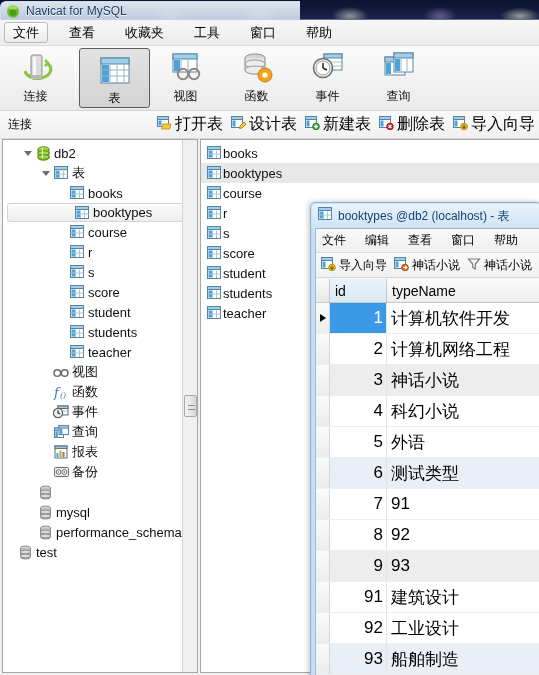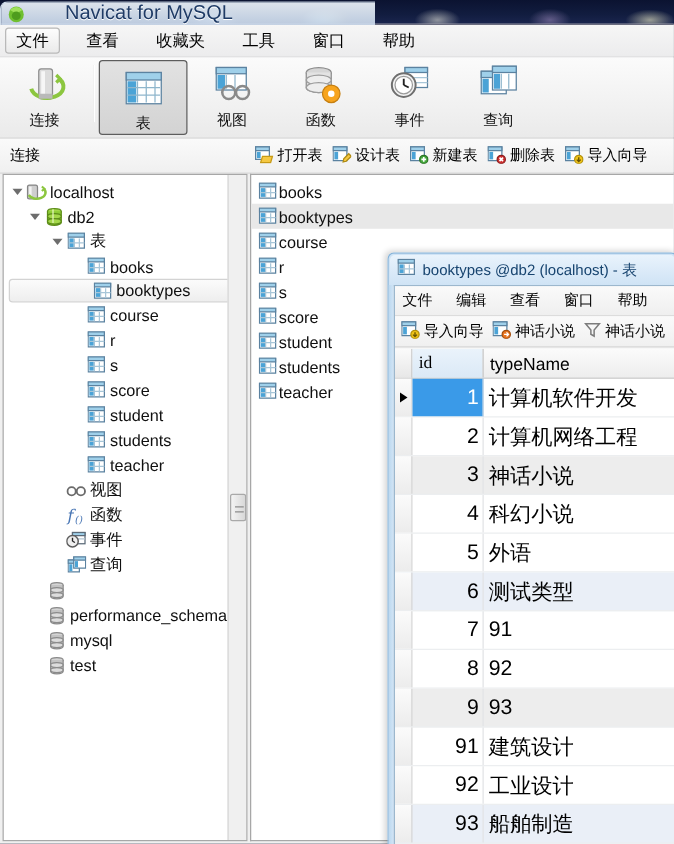--- a/index.html
+++ b/index.html
@@ -38,23 +38,22 @@
   #titlebar {
     position: absolute; left: 0; top: -19px; width: 300px; height: 19px;
     display: flex; align-items: center; gap: 5px;
     padding-left: 5px;
     background: linear-gradient(180deg, rgba(236,243,250,.93), rgba(205,220,238,.90));
     border-top-left-radius: 6px;
     border-top: 1px solid #cfdcea;
     border-left: 1px solid #cfdcea;
   }
   #titlebar .tb-title {
-    font-size: 16px; color: #1f3b66; white-space: nowrap;
+    font-size: 12px; color: #1f3b66; white-space: nowrap;
     text-shadow: 0 1px 0 #fff;
-    margin-left: 26px;
   }
 
   
   #menubar {
     position: absolute; left: 0; top: 0; width: 539px; height: 26px;
     background: linear-gradient(180deg,#f6f6f6,#ececed);
     display: flex; align-items: center;
     padding-left: 4px;
     border-bottom: 1px solid #dededf;
   }
@@ -99,21 +98,21 @@
     position: absolute; left: 0; top: 91px; width: 539px; height: 28px;
     background: linear-gradient(180deg,#fafafa,#f0f0f0);
     border-bottom: 1px solid #d8d8d8;
     display: flex; align-items: center;
   }
   #subbar .conn-label {
     font-size: 12px; color: #000; padding-left: 8px; width: 200px;
   }
   .act-btn {
     display: flex; align-items: center; gap: 3px;
-    font-size: 12px; color: #000; padding: 2px 4px; white-space: nowrap;
+    font-size: 16px; color: #000; padding: 2px 4px; white-space: nowrap;
   }
 
   
   #tree {
     position: absolute; left: 2px; top: 119px;
     width: 196px; height: 534px;
     background: #fff;
     border: 1px solid #a7a7a7;
     overflow: hidden;
   }
@@ -226,21 +225,21 @@
   .g-head .gh-ind {
     width: 14px; flex: 0 0 14px;
     background: linear-gradient(180deg,#fbfbfb,#e7e7e7);
     border-right: 1px solid #c6c6c6;
   }
   .g-head .gh-cell {
     font-size: 14px; color: #000;
     display: flex; align-items: center; padding-left: 5px;
     border-right: 1px solid #c6c6c6;
   }
-  .gh-id { width: 57px; flex: 0 0 57px; background: linear-gradient(180deg,#eaf3fb,#dbe9f6); font-family: Liberation Serif, serif; }
+  .gh-id { width: 57px; flex: 0 0 57px; background: linear-gradient(180deg,#eaf3fb,#dbe9f6); }
   .gh-name { flex: 1 1 auto; }
 
   .g-row { display: flex; height: 31px; border-bottom: 1px solid #eceef0; }
   .g-row .gr-ind {
     width: 14px; flex: 0 0 14px;
     background: linear-gradient(180deg,#fbfbfb,#ececec);
     border-right: 1px solid #d6d6d6;
     display: flex; align-items: center; justify-content: center;
   }
   .g-row .gr-id {
@@ -459,34 +458,20 @@
           <circle cx="11" cy="11.5" r="3.3" fill="#f0c419" stroke="#b3900b"></circle>
           <path d="M11 9.7 v3.6 M9.4 11.7 l1.6 1.6 1.6-1.6" fill="none" stroke="#6b5500" stroke-width="1.1"></path>
         </svg>
       </span>
       <span>导入向导</span>
     </div>
   </div>
 
   <div id="tree">
     <div id="tree-rows" style="padding-top:3px;">
-        <div class="tnode" style="padding-left: 4px;">
-          <span class="twist">
-            <span class="tri-open"></span>
-          </span>
-          <span class="tico">
-            <svg width="17" height="15" viewBox="0 0 17 15">
-              <rect x="1" y="2" width="8" height="11" rx="1.5" fill="#cfcfcf" stroke="#858585"></rect>
-              <rect x="2.3" y="3.3" width="2" height="8" fill="#f4f4f4"></rect>
-              <path d="M2 10 A7 5 0 1 0 14 5" fill="none" stroke="#8cc63f" stroke-width="2"></path>
-              <path d="M12.5 3.2 l2 1.8 -2 1.8" fill="none" stroke="#8cc63f" stroke-width="1.7"></path>
-            </svg>
-          </span>
-          <span class="tlbl">localhost</span>
-        </div>
         <div class="tnode" style="padding-left: 18px;">
           <span class="twist">
             <span class="tri-open"></span>
           </span>
           <span class="tico">
             <svg width="15" height="15" viewBox="0 0 15 15">
               <ellipse cx="7.5" cy="3" rx="5.5" ry="2.2" fill="#a4d84a" stroke="#5c8c18"></ellipse>
               <path d="M2 3 v9 a5.5 2.2 0 0 0 11 0 V3" fill="#8ccb35" stroke="#5c8c18"></path>
               <ellipse cx="7.5" cy="7" rx="5.5" ry="2.2" fill="#a4d84a" stroke="#5c8c18"></ellipse>
               <ellipse cx="7.5" cy="11" rx="5.5" ry="2.2" fill="#a4d84a" stroke="#5c8c18"></ellipse>
@@ -679,20 +664,46 @@
               <rect x="0.5" y="3" width="9" height="9.5" fill="#fff" stroke="#5b82a0"></rect>
               <rect x="0.5" y="3" width="9" height="2.6" fill="#9fd0ea" stroke="#5b82a0"></rect>
               <rect x="1.4" y="6.4" width="2.5" height="5.5" fill="#4ba3d6"></rect>
               <rect x="5" y="0.5" width="9.5" height="9" fill="#fff" stroke="#5b82a0"></rect>
               <rect x="5" y="0.5" width="9.5" height="2.6" fill="#9fd0ea" stroke="#5b82a0"></rect>
               <rect x="5.9" y="3.9" width="2.5" height="5" fill="#4ba3d6"></rect>
             </svg>
           </span>
           <span class="tlbl">查询</span>
         </div>
+        <div class="tnode" style="padding-left: 36px;">
+          <span class="twist"></span>
+          <span class="tico">
+            <svg width="14" height="14" viewBox="0 0 14 14">
+              <rect x="1" y="1" width="12" height="12" fill="#fff" stroke="#5b6a78"></rect>
+              <rect x="1" y="1" width="12" height="2.4" fill="#9fd0ea" stroke="#5b6a78"></rect>
+              <rect x="2.5" y="8" width="2" height="4" fill="#4ba3d6"></rect>
+              <rect x="5.5" y="5.5" width="2" height="6.5" fill="#8cc63f"></rect>
+              <rect x="8.5" y="7" width="2" height="5" fill="#e8554e"></rect>
+            </svg>
+          </span>
+          <span class="tlbl">报表</span>
+        </div>
+        <div class="tnode" style="padding-left: 36px;">
+          <span class="twist"></span>
+          <span class="tico">
+            <svg width="15" height="12" viewBox="0 0 15 12">
+              <rect x="0.5" y="1.5" width="14" height="9" rx="1" fill="#efefef" stroke="#6d6d6d"></rect>
+              <circle cx="4.6" cy="6" r="2.4" fill="#fff" stroke="#6d6d6d"></circle>
+              <circle cx="10.4" cy="6" r="2.4" fill="#fff" stroke="#6d6d6d"></circle>
+              <circle cx="4.6" cy="6" r="0.8" fill="#555"></circle>
+              <circle cx="10.4" cy="6" r="0.8" fill="#555"></circle>
+            </svg>
+          </span>
+          <span class="tlbl">备份</span>
+        </div>
         <div class="tnode" style="padding-left: 20px;">
           <span class="twist"></span>
           <span class="tico">
             <svg width="15" height="15" viewBox="0 0 15 15">
               <ellipse cx="7.5" cy="3" rx="5" ry="2" fill="#d4d4d4" stroke="#8a8a8a"></ellipse>
               <path d="M2.5 3 v9 a5 2 0 0 0 10 0 V3" fill="#c3c3c3" stroke="#8a8a8a"></path>
               <ellipse cx="7.5" cy="7" rx="5" ry="2" fill="#dcdcdc" stroke="#8a8a8a"></ellipse>
               <ellipse cx="7.5" cy="11" rx="5" ry="2" fill="#dcdcdc" stroke="#8a8a8a"></ellipse>
             </svg>
           </span>
@@ -700,35 +711,35 @@
         <div class="tnode" style="padding-left: 20px;">
           <span class="twist"></span>
           <span class="tico">
             <svg width="15" height="15" viewBox="0 0 15 15">
               <ellipse cx="7.5" cy="3" rx="5" ry="2" fill="#d4d4d4" stroke="#8a8a8a"></ellipse>
               <path d="M2.5 3 v9 a5 2 0 0 0 10 0 V3" fill="#c3c3c3" stroke="#8a8a8a"></path>
               <ellipse cx="7.5" cy="7" rx="5" ry="2" fill="#dcdcdc" stroke="#8a8a8a"></ellipse>
               <ellipse cx="7.5" cy="11" rx="5" ry="2" fill="#dcdcdc" stroke="#8a8a8a"></ellipse>
             </svg>
           </span>
-          <span class="tlbl">performance_schema</span>
+          <span class="tlbl">mysql</span>
         </div>
         <div class="tnode" style="padding-left: 20px;">
           <span class="twist"></span>
           <span class="tico">
             <svg width="15" height="15" viewBox="0 0 15 15">
               <ellipse cx="7.5" cy="3" rx="5" ry="2" fill="#d4d4d4" stroke="#8a8a8a"></ellipse>
               <path d="M2.5 3 v9 a5 2 0 0 0 10 0 V3" fill="#c3c3c3" stroke="#8a8a8a"></path>
               <ellipse cx="7.5" cy="7" rx="5" ry="2" fill="#dcdcdc" stroke="#8a8a8a"></ellipse>
               <ellipse cx="7.5" cy="11" rx="5" ry="2" fill="#dcdcdc" stroke="#8a8a8a"></ellipse>
             </svg>
           </span>
-          <span class="tlbl">mysql</span>
-        </div>
-        <div class="tnode" style="padding-left: 20px;">
+          <span class="tlbl">performance_schema</span>
+        </div>
+        <div class="tnode" style="">
           <span class="twist"></span>
           <span class="tico">
             <svg width="15" height="15" viewBox="0 0 15 15">
               <ellipse cx="7.5" cy="3" rx="5" ry="2" fill="#d4d4d4" stroke="#8a8a8a"></ellipse>
               <path d="M2.5 3 v9 a5 2 0 0 0 10 0 V3" fill="#c3c3c3" stroke="#8a8a8a"></path>
               <ellipse cx="7.5" cy="7" rx="5" ry="2" fill="#dcdcdc" stroke="#8a8a8a"></ellipse>
               <ellipse cx="7.5" cy="11" rx="5" ry="2" fill="#dcdcdc" stroke="#8a8a8a"></ellipse>
             </svg>
           </span>
           <span class="tlbl">test</span>

